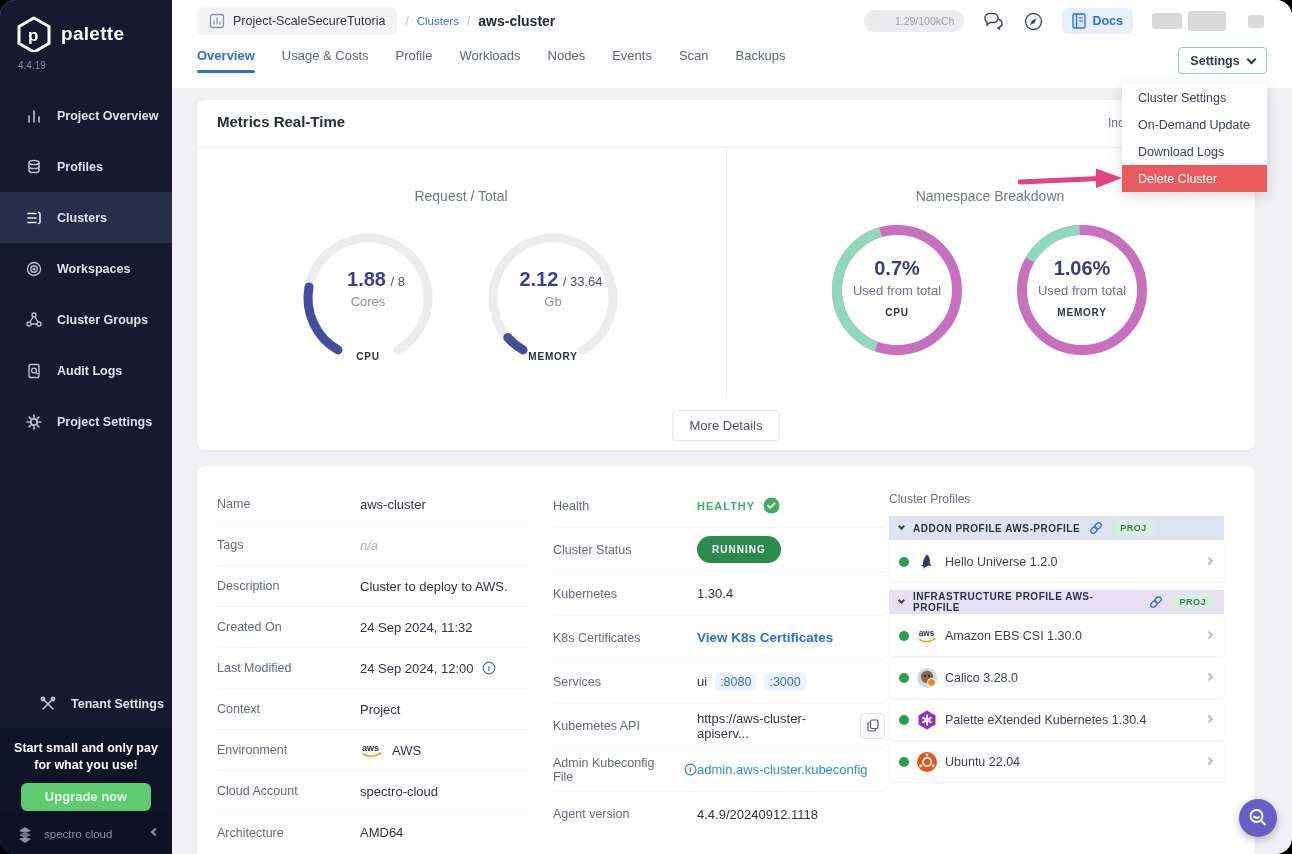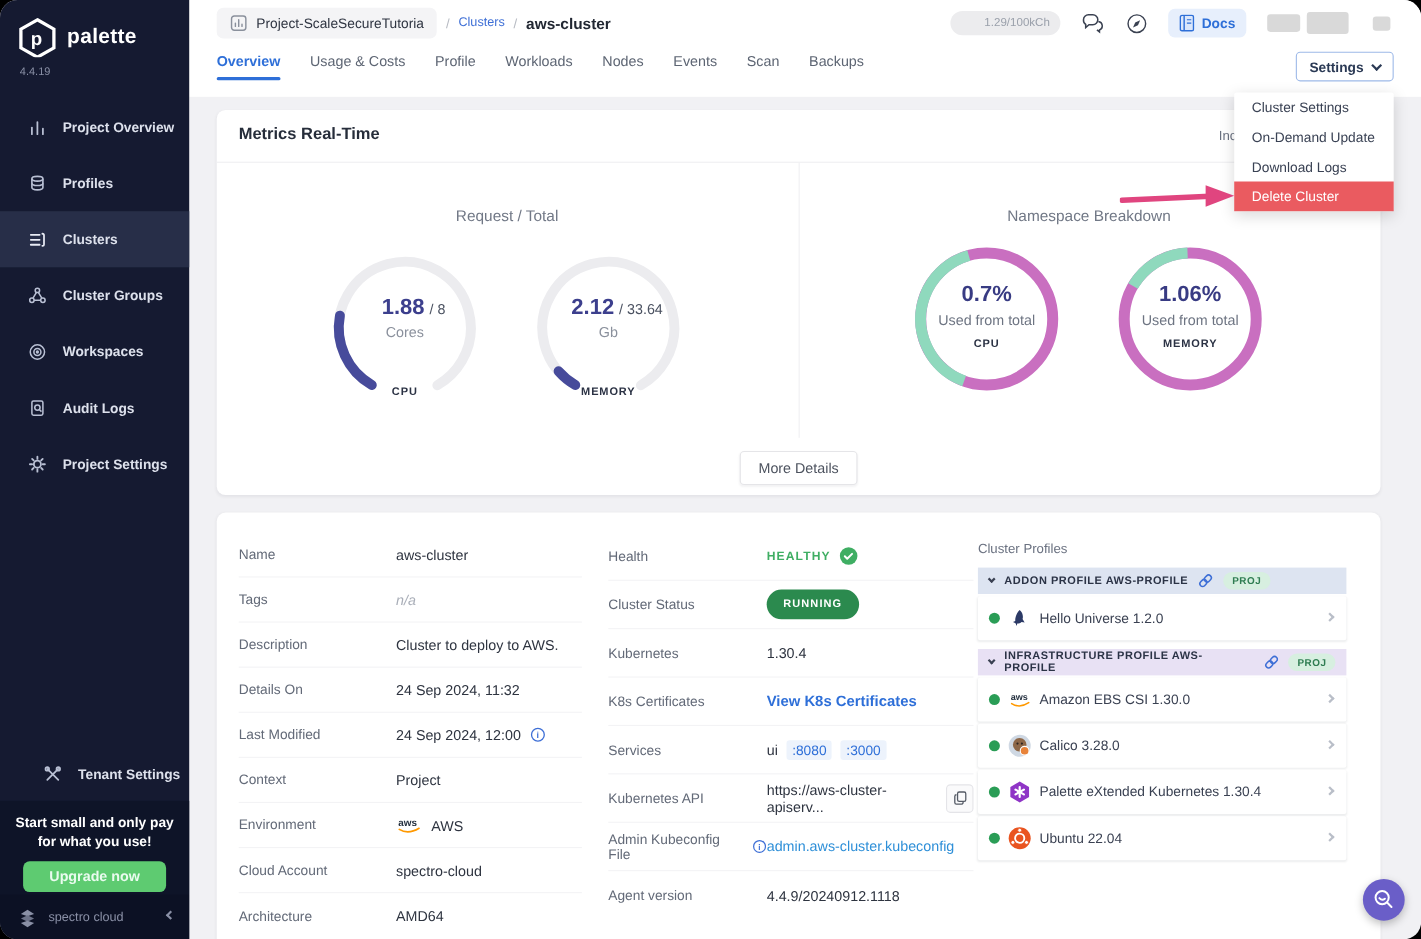--- a/index.html
+++ b/index.html
@@ -151,37 +151,37 @@
               <path d="M3 9h8"></path>
               <path d="M3 13.5h8"></path>
               <path d="M13.5 3.5c1.5 0 1.5 0 1.5 1.5v8c0 1.5 0 1.5-1.5 1.5"></path>
             </svg>
         </span>
         <span>Clusters</span>
       </div>
       <div class="nav-item">
         <span class="nico">
           <svg width="18" height="18" viewBox="0 0 18 18" fill="none" stroke="#b9c0d4" stroke-width="1.4">
+              <circle cx="9" cy="9" r="6.5"></circle>
+              <circle cx="9" cy="9" r="3.2"></circle>
+              <circle cx="9" cy="9" r="0.8" fill="#b9c0d4"></circle>
+            </svg>
+        </span>
+        <span>Workspaces</span>
+      </div>
+      <div class="nav-item">
+        <span class="nico">
+          <svg width="18" height="18" viewBox="0 0 18 18" fill="none" stroke="#b9c0d4" stroke-width="1.4">
               <circle cx="9" cy="4" r="2"></circle>
               <circle cx="4" cy="13" r="2"></circle>
               <circle cx="14" cy="13" r="2"></circle>
               <path d="M8 6l-3 5M10 6l3 5M6 13h6"></path>
             </svg>
         </span>
         <span>Cluster Groups</span>
-      </div>
-      <div class="nav-item">
-        <span class="nico">
-          <svg width="18" height="18" viewBox="0 0 18 18" fill="none" stroke="#b9c0d4" stroke-width="1.4">
-              <circle cx="9" cy="9" r="6.5"></circle>
-              <circle cx="9" cy="9" r="3.2"></circle>
-              <circle cx="9" cy="9" r="0.8" fill="#b9c0d4"></circle>
-            </svg>
-        </span>
-        <span>Workspaces</span>
       </div>
       <div class="nav-item">
         <span class="nico">
           <svg width="18" height="18" viewBox="0 0 18 18" fill="none" stroke="#b9c0d4" stroke-width="1.4">
               <rect x="4" y="2.5" width="10" height="13" rx="1.5"></rect>
               <circle cx="9" cy="8.5" r="2.4"></circle>
               <path d="M10.7 10.2l2 2"></path>
             </svg>
         </span>
         <span>Audit Logs</span>
@@ -367,21 +367,21 @@
       </div>
       <div class="drow">
         <span class="dlabel">Tags</span>
         <span class="dvalue muted-val">n/a</span>
       </div>
       <div class="drow">
         <span class="dlabel">Description</span>
         <span class="dvalue">Cluster to deploy to AWS.</span>
       </div>
       <div class="drow">
-        <span class="dlabel">Details On</span>
+        <span class="dlabel">Created On</span>
         <span class="dvalue">24 Sep 2024, 11:32</span>
       </div>
       <div class="drow">
         <span class="dlabel">Last Modified</span>
         <span class="dvalue">
             <span>24 Sep 2024, 12:00</span>
           <svg width="14" height="14" viewBox="0 0 14 14">
               <circle cx="7" cy="7" r="5.8" fill="none" stroke="#3e6fd6" stroke-width="1.2"></circle>
               <text x="5.7" y="10" font-size="8" fill="#3e6fd6" font-weight="bold" font-family="Liberation Sans, sans-serif">i</text>
             </svg>

